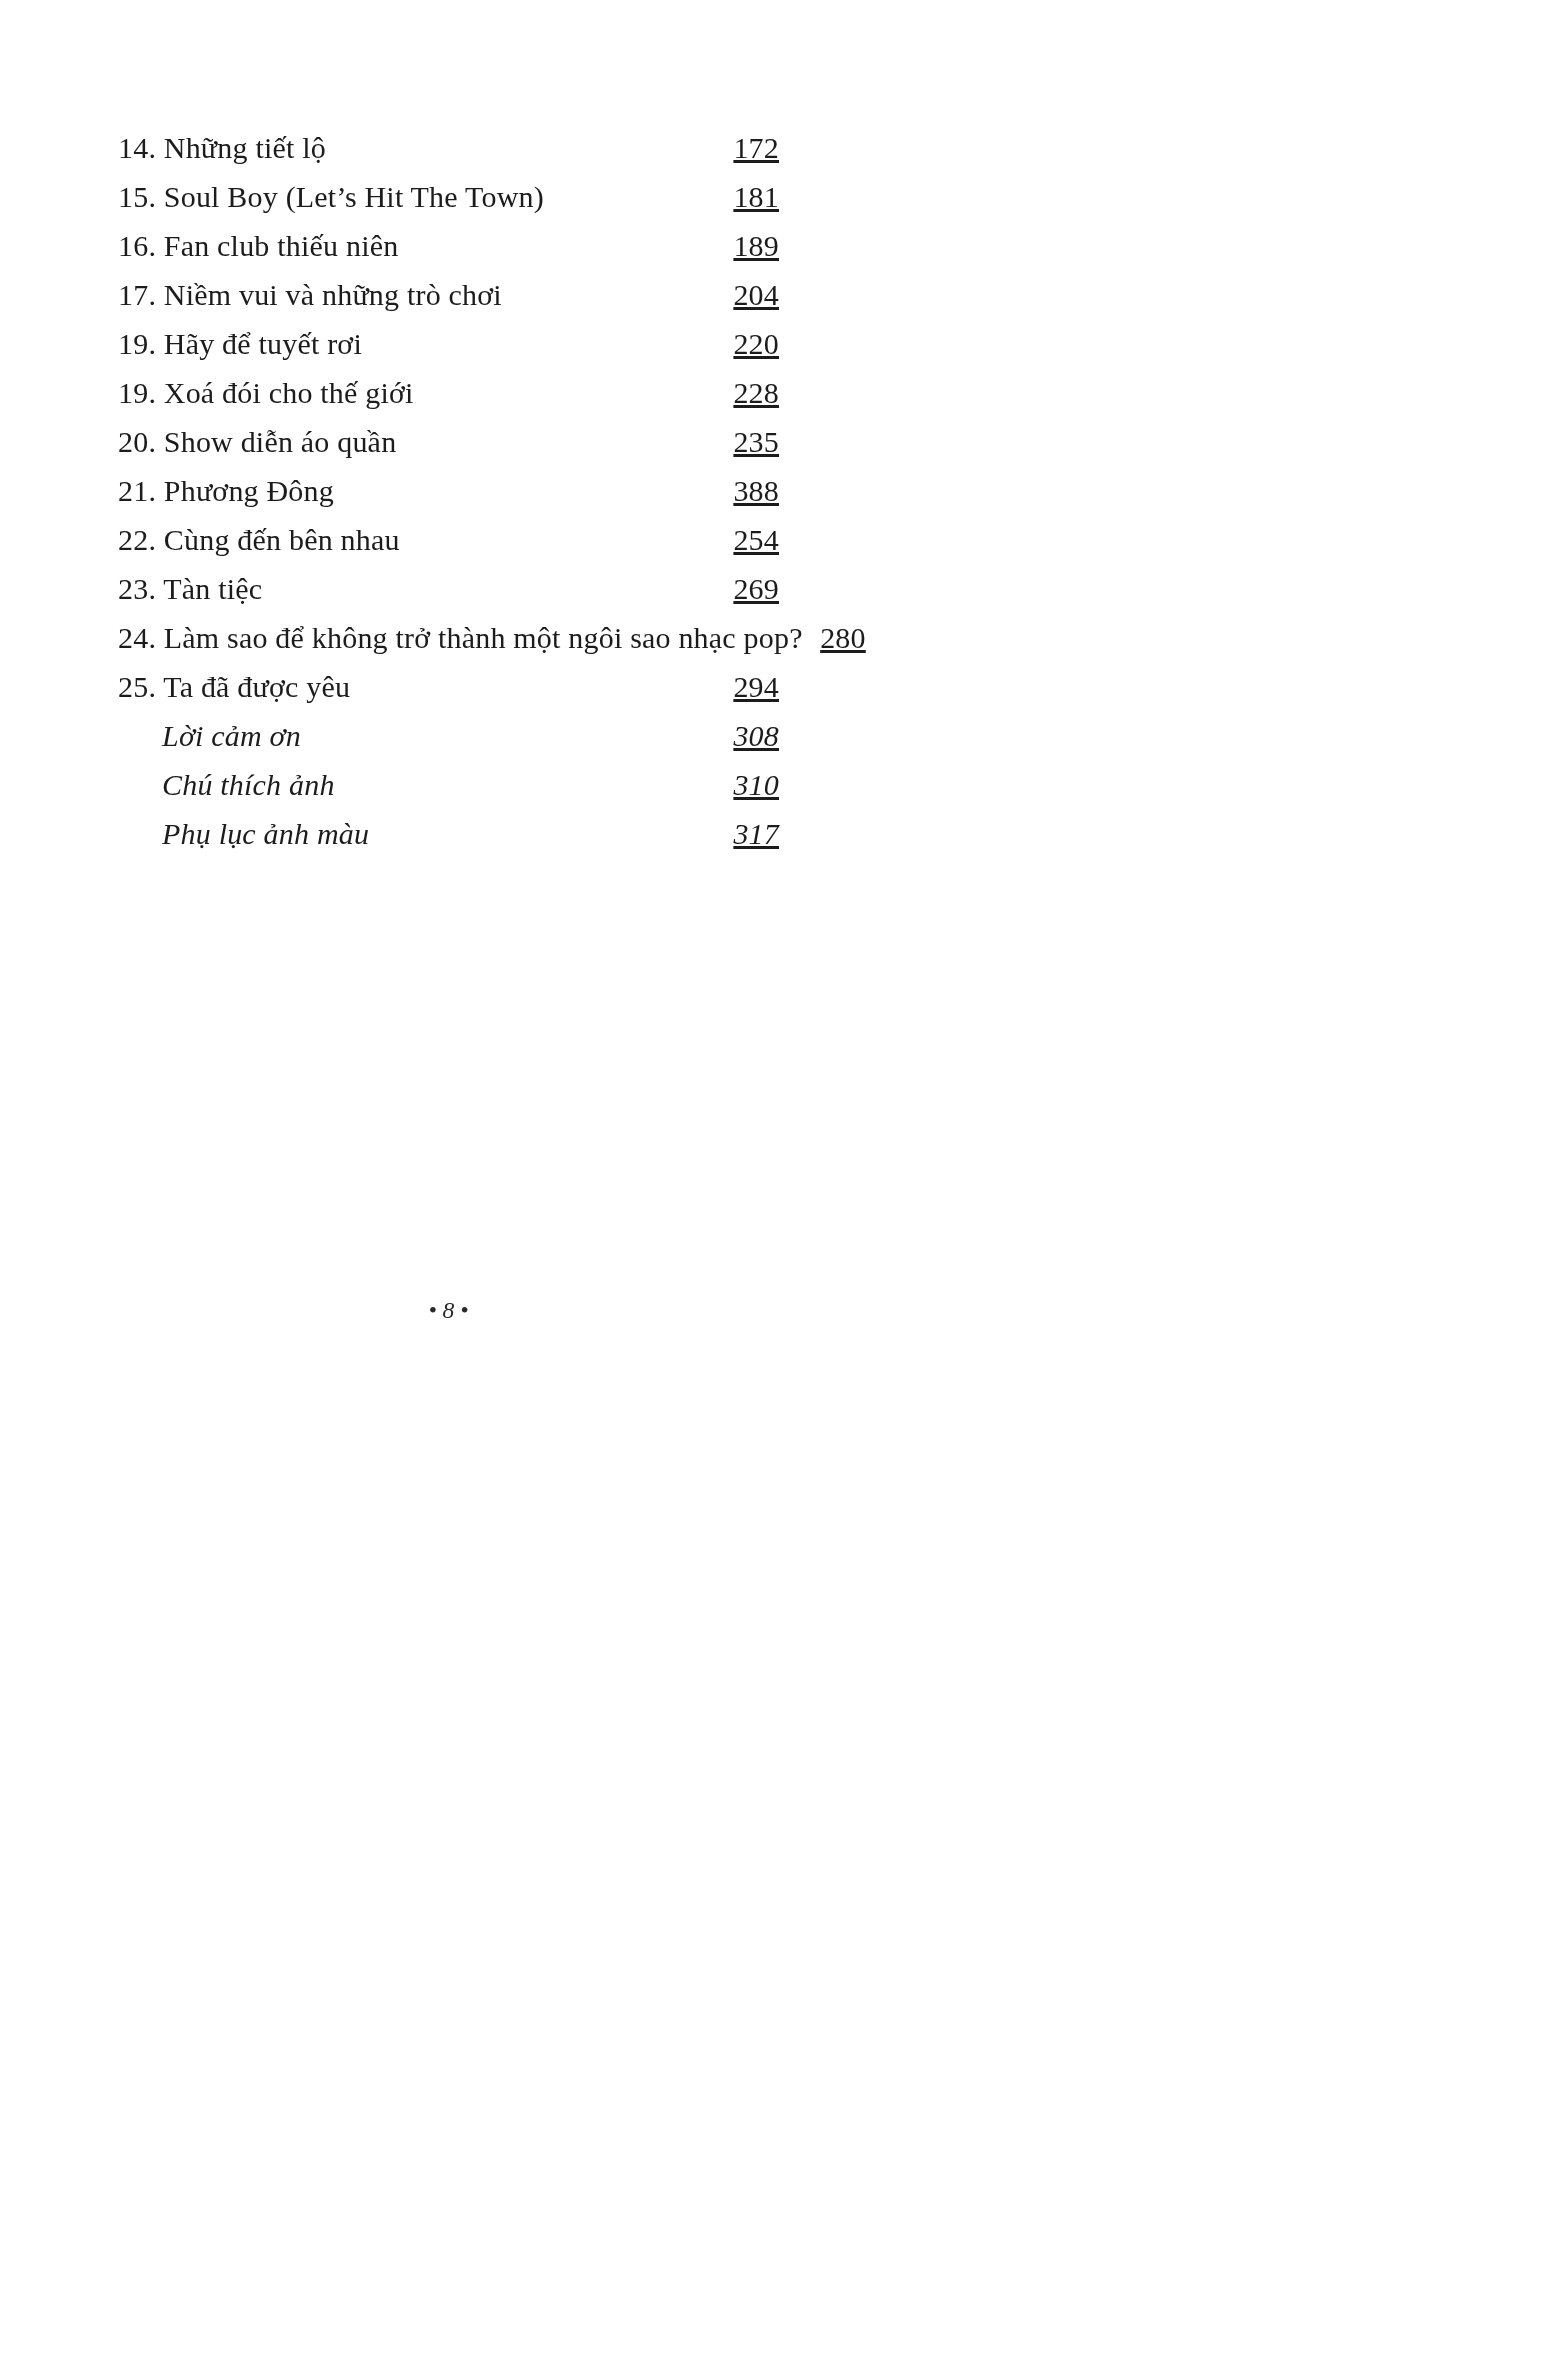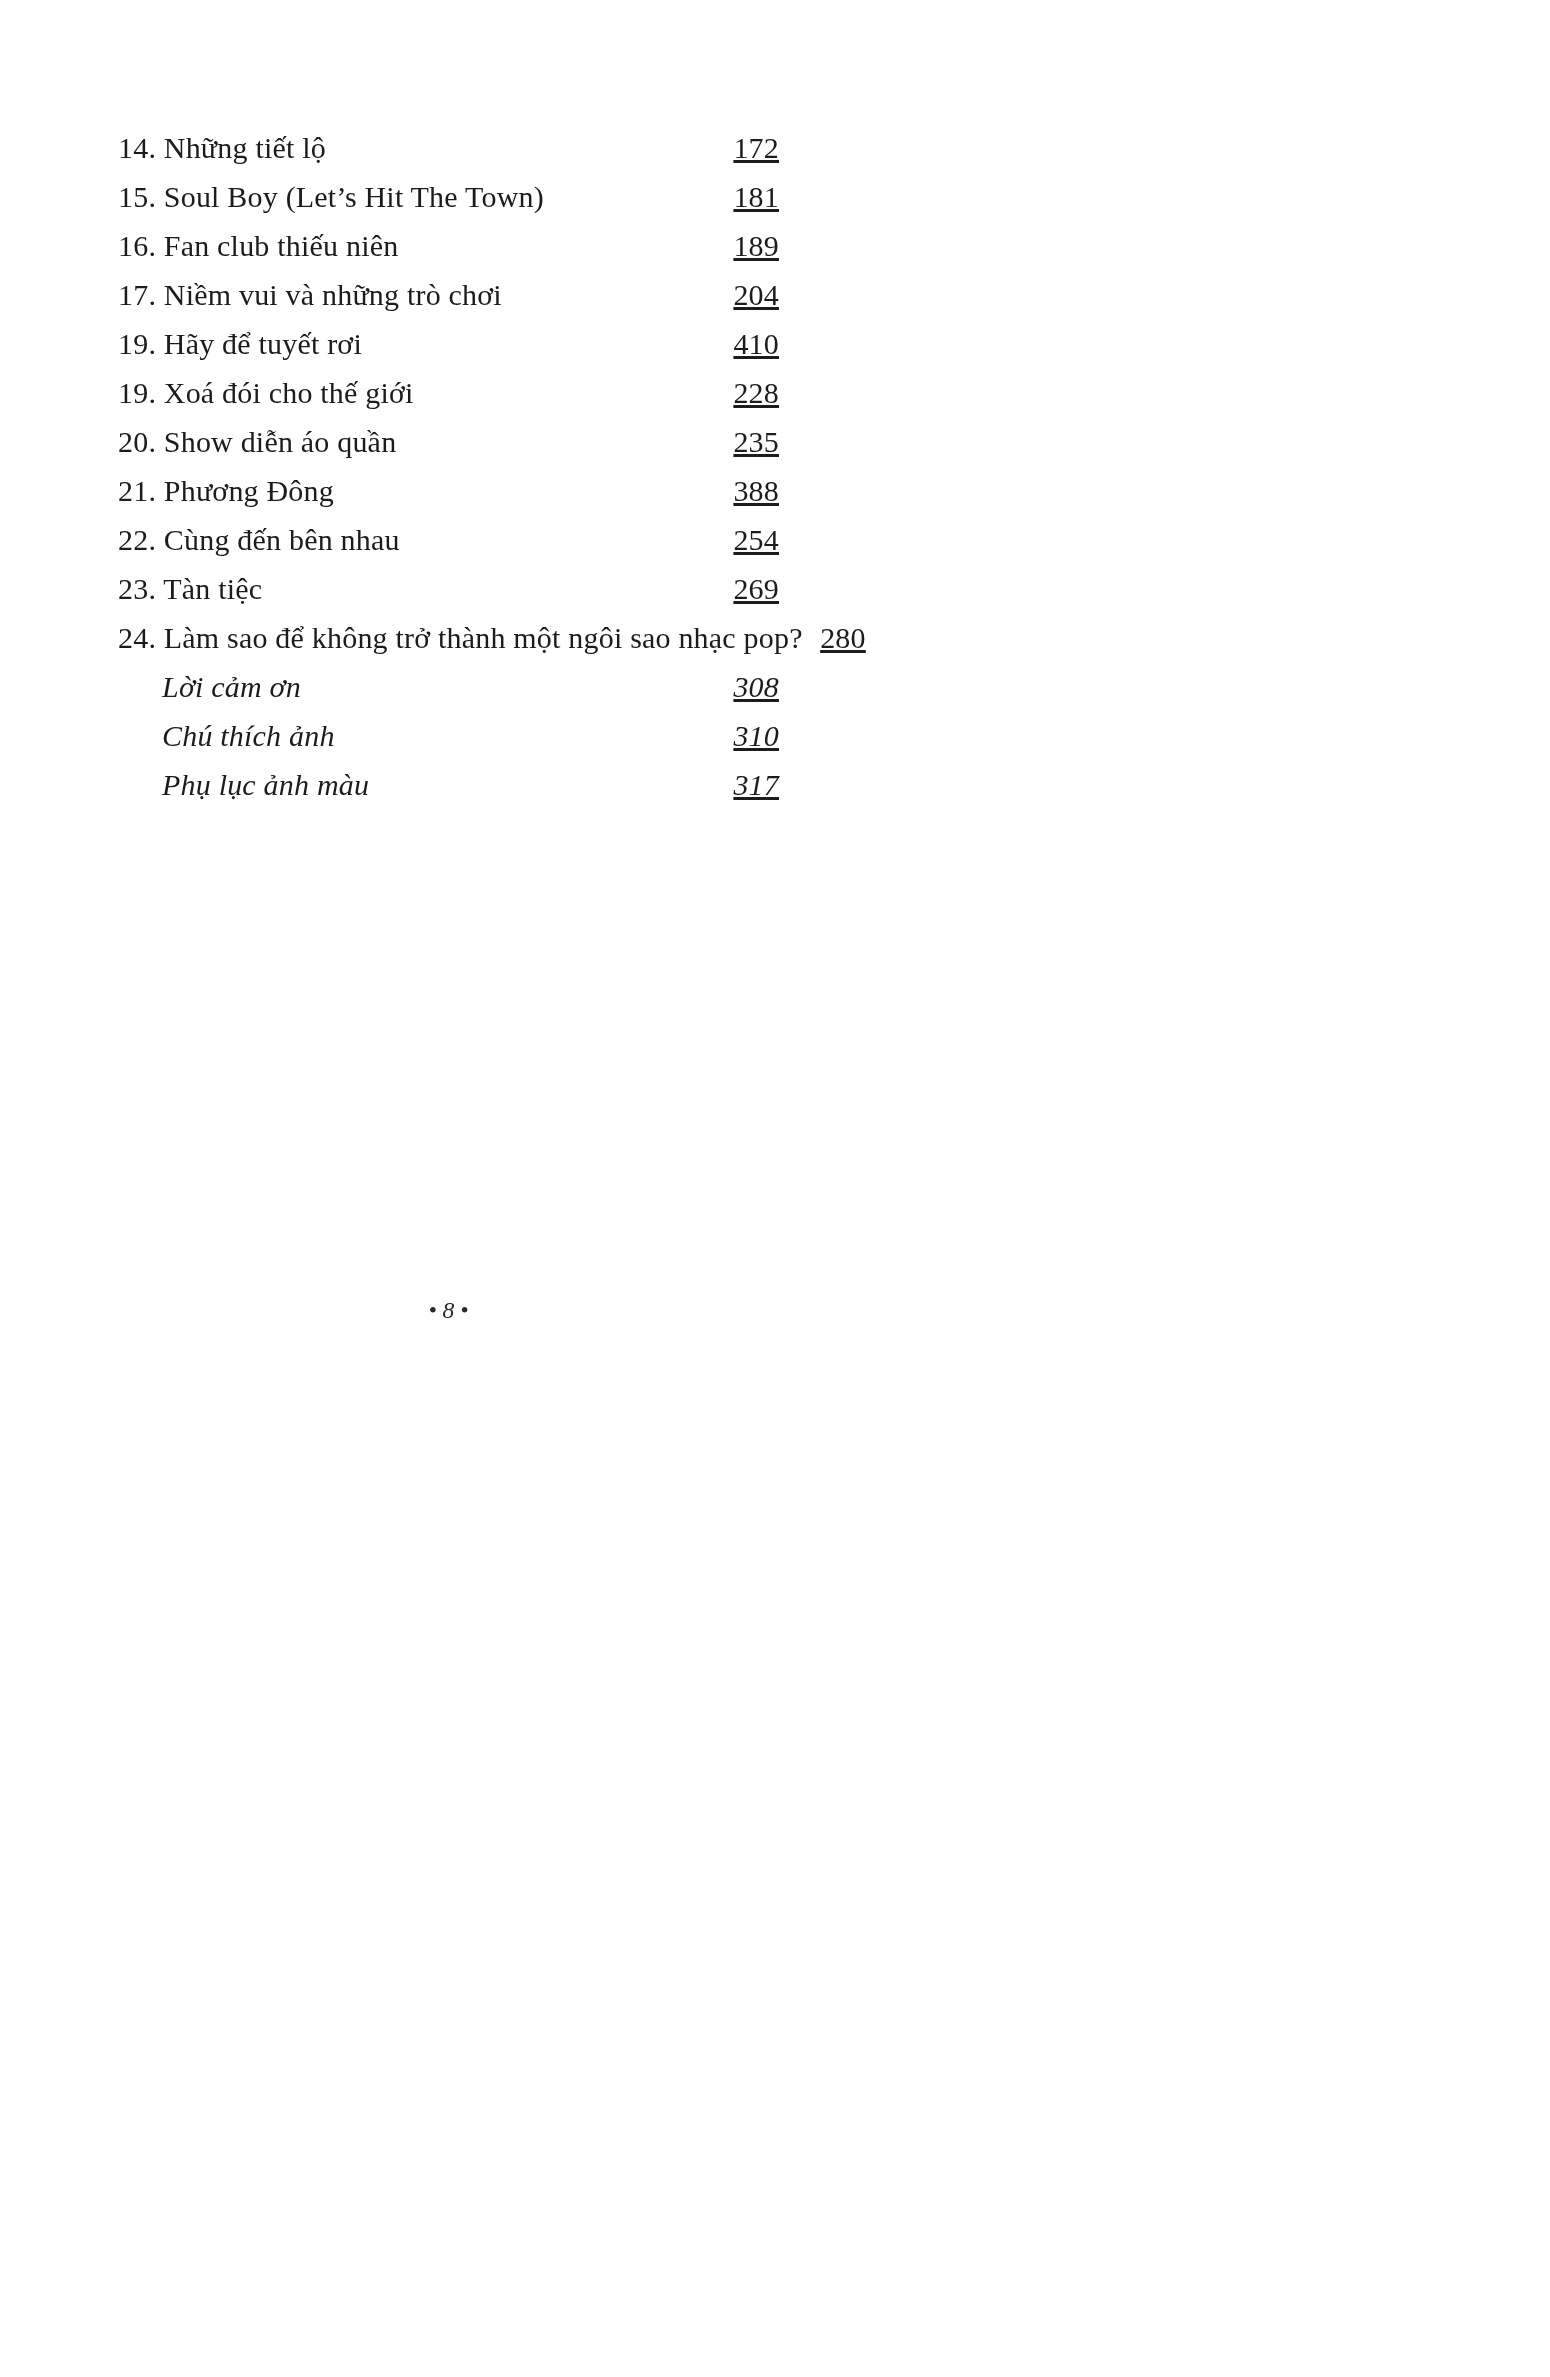--- a/index.html
+++ b/index.html
@@ -73,21 +73,21 @@
     <div class="toc-row">
       <span class="label">16. Fan club thiếu niên</span>
       <span class="pagenum">189</span>
     </div>
     <div class="toc-row">
       <span class="label">17. Niềm vui và những trò chơi</span>
       <span class="pagenum">204</span>
     </div>
     <div class="toc-row">
       <span class="label">19. Hãy để tuyết rơi</span>
-      <span class="pagenum">410</span>
+      <span class="pagenum">220</span>
     </div>
     <div class="toc-row">
       <span class="label">19. Xoá đói cho thế giới</span>
       <span class="pagenum">228</span>
     </div>
     <div class="toc-row">
       <span class="label">20. Show diễn áo quần</span>
       <span class="pagenum">235</span>
     </div>
     <div class="toc-row">
@@ -99,20 +99,24 @@
       <span class="pagenum">254</span>
     </div>
     <div class="toc-row">
       <span class="label">23. Tàn tiệc</span>
       <span class="pagenum">269</span>
     </div>
     <div class="toc-row">
       <span class="label">24. Làm sao để không trở thành một ngôi sao nhạc pop?</span>
       <span class="pagenum">280</span>
     </div>
+    <div class="toc-row">
+      <span class="label">25. Ta đã được yêu</span>
+      <span class="pagenum">294</span>
+    </div>
     <div class="toc-row indent italic">
       <span class="label">Lời cảm ơn</span>
       <span class="pagenum">308</span>
     </div>
     <div class="toc-row indent italic">
       <span class="label">Chú thích ảnh</span>
       <span class="pagenum">310</span>
     </div>
     <div class="toc-row indent italic">
       <span class="label">Phụ lục ảnh màu</span>

